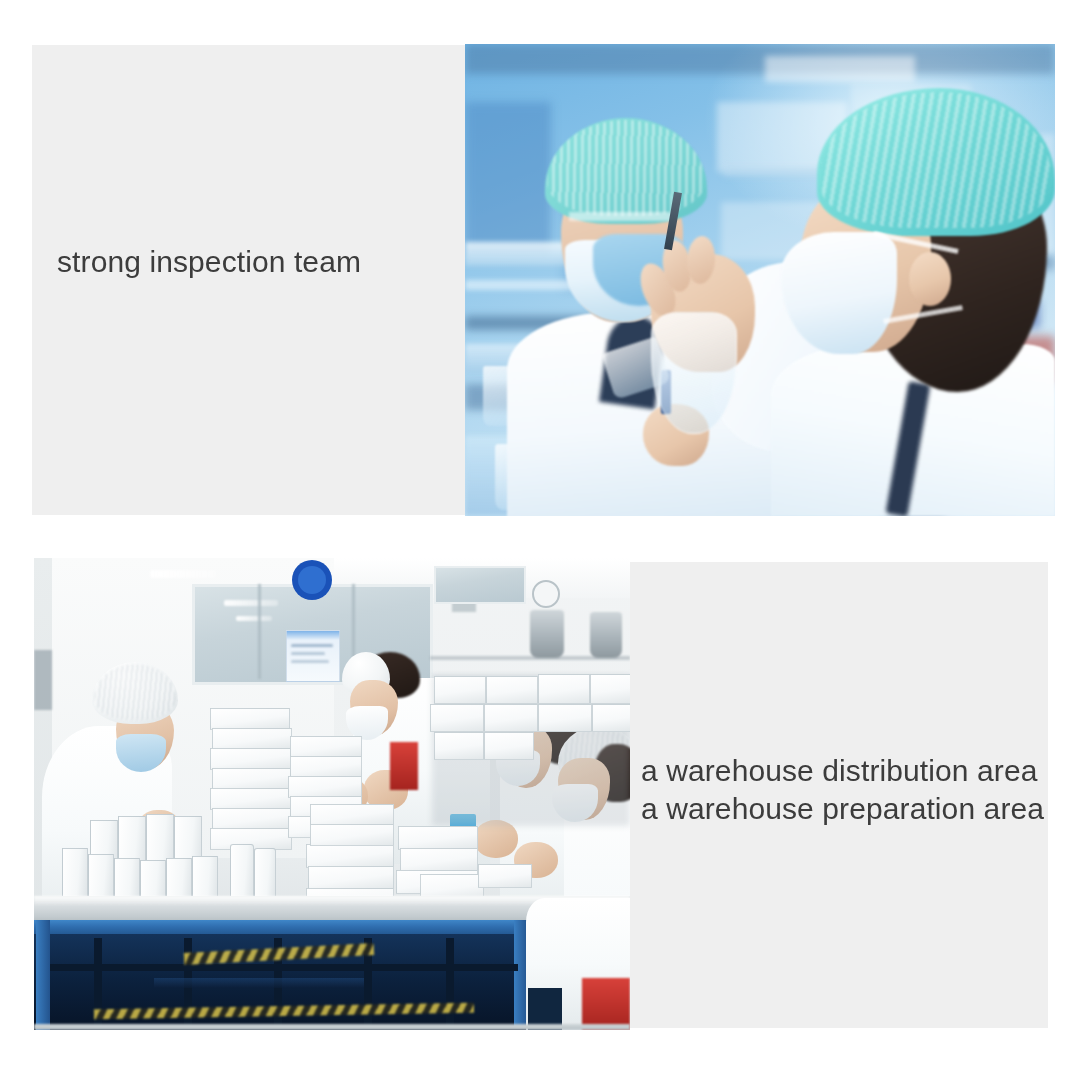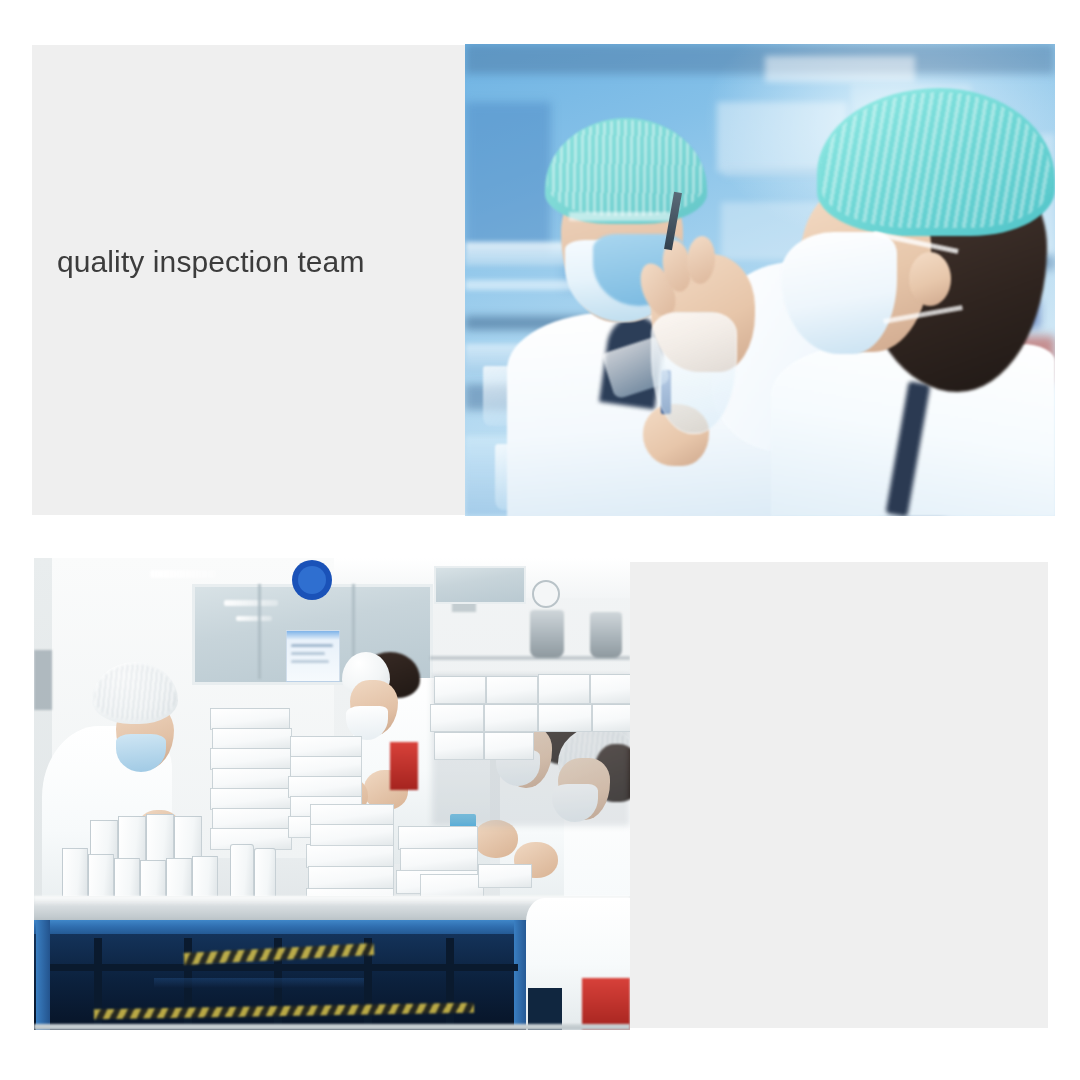--- a/index.html
+++ b/index.html
@@ -402,21 +402,21 @@
 </head>
 <body>
 
 <div class="page">
 
   <div>
 
     <div class="gray-panel" style="left:32px; top:45px; width:438px; height:470px;"></div>
 
     <div class="caption" style="left:57px; top:243px;">
-      <span class="line">quality inspection team</span>
+      <span class="line">strong inspection team</span>
     </div>
 
     <div class="photo lab-photo" style="left:465px; top:44px; width:590px; height:472px;">
 
       <div class="lab-dark-band" style="left:0; top:0; width:590px; height:30px; background:rgba(60,95,135,0.35);"></div>
       <div class="lab-shelf" style="left:300px; top:12px; width:150px; height:26px; background:rgba(255,255,255,0.5);"></div>
       <div class="lab-shelf" style="left:252px; top:58px; width:130px; height:70px; background:rgba(255,255,255,0.38);"></div>
       <div class="lab-shelf" style="left:258px; top:124px; width:118px; height:8px; background:rgba(190,220,240,0.6);"></div>
       <div class="lab-shelf" style="left:256px; top:158px; width:124px; height:58px; background:rgba(255,255,255,0.30);"></div>
       <div class="lab-shelf" style="left:386px; top:40px; width:120px; height:150px; background:rgba(255,255,255,0.22);"></div>
@@ -477,20 +477,22 @@
       <div class="lab-shelf" style="left:408px; top:196px; width:86px; height:5px; background:rgba(255,255,255,0.8); filter:blur(1px); transform:rotate(12deg);"></div>
       <div class="lab-shelf" style="left:418px; top:268px; width:80px; height:5px; background:rgba(255,255,255,0.75); filter:blur(1px); transform:rotate(-10deg);"></div>
     </div>
   </div>
 
   <div>
 
     <div class="gray-panel" style="left:630px; top:562px; width:418px; height:466px;"></div>
 
     <div class="caption" style="left:641px; top:752px;">
+      <span class="line">a warehouse distribution area</span>
+      <span class="line">a warehouse preparation area</span>
     </div>
 
     <div class="photo warehouse-photo" style="left:34px; top:558px; width:596px; height:472px;">
 
       <div class="wh-ceiling" style="left:0; top:0; width:596px; height:40px;"></div>
       <div class="wh-wall" style="left:0; top:0; width:300px; height:300px;"></div>
       <div class="wh-wall" style="left:0; top:0; width:18px; height:472px; background:linear-gradient(180deg,#e9edee,#dfe4e6);"></div>
       <div class="wh-shelf-line" style="left:0; top:92px; width:18px; height:60px; background:rgba(120,135,145,0.5);"></div>
 
       <div class="wh-window" style="left:158px; top:26px; width:235px; height:95px;"></div>

